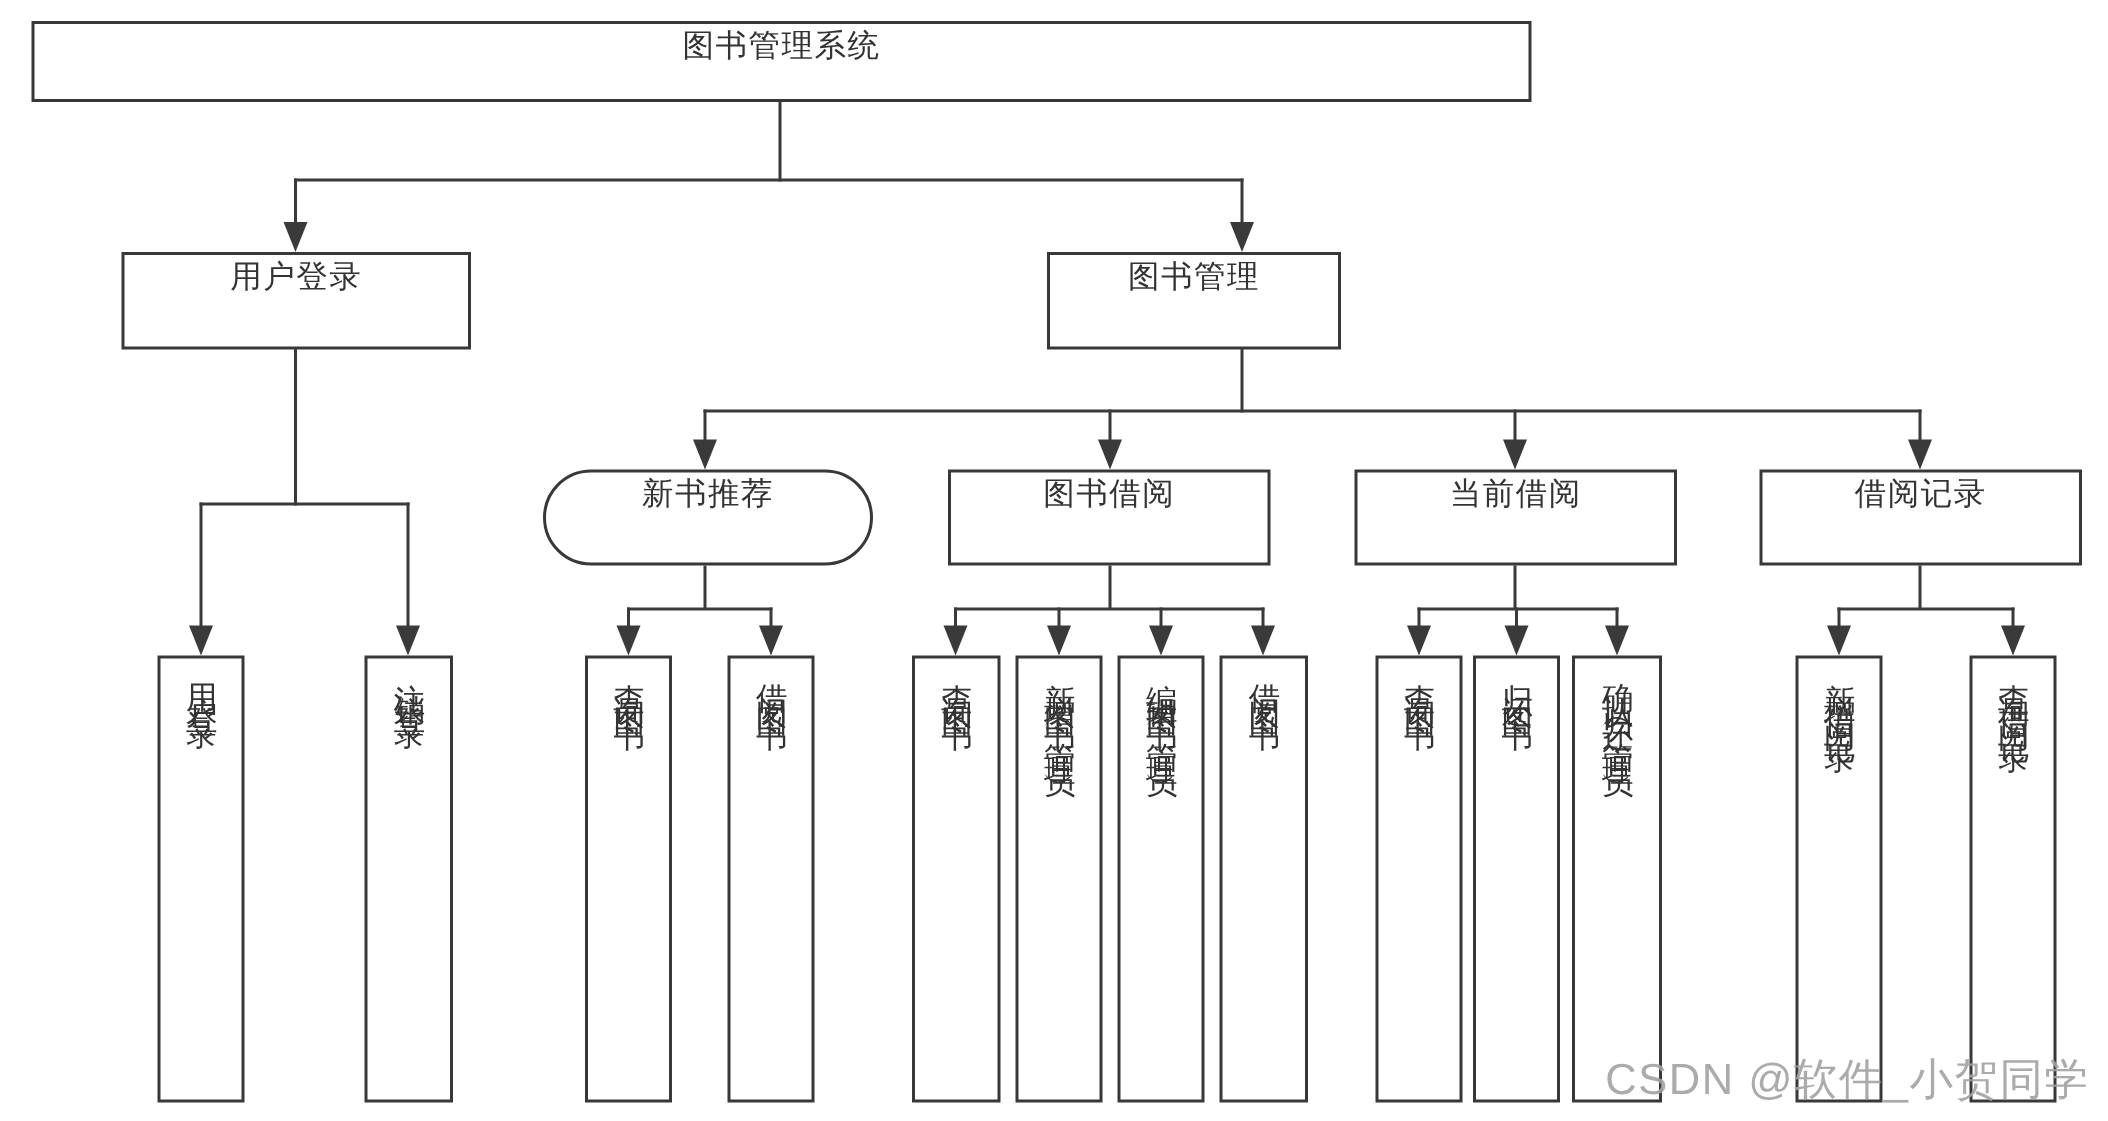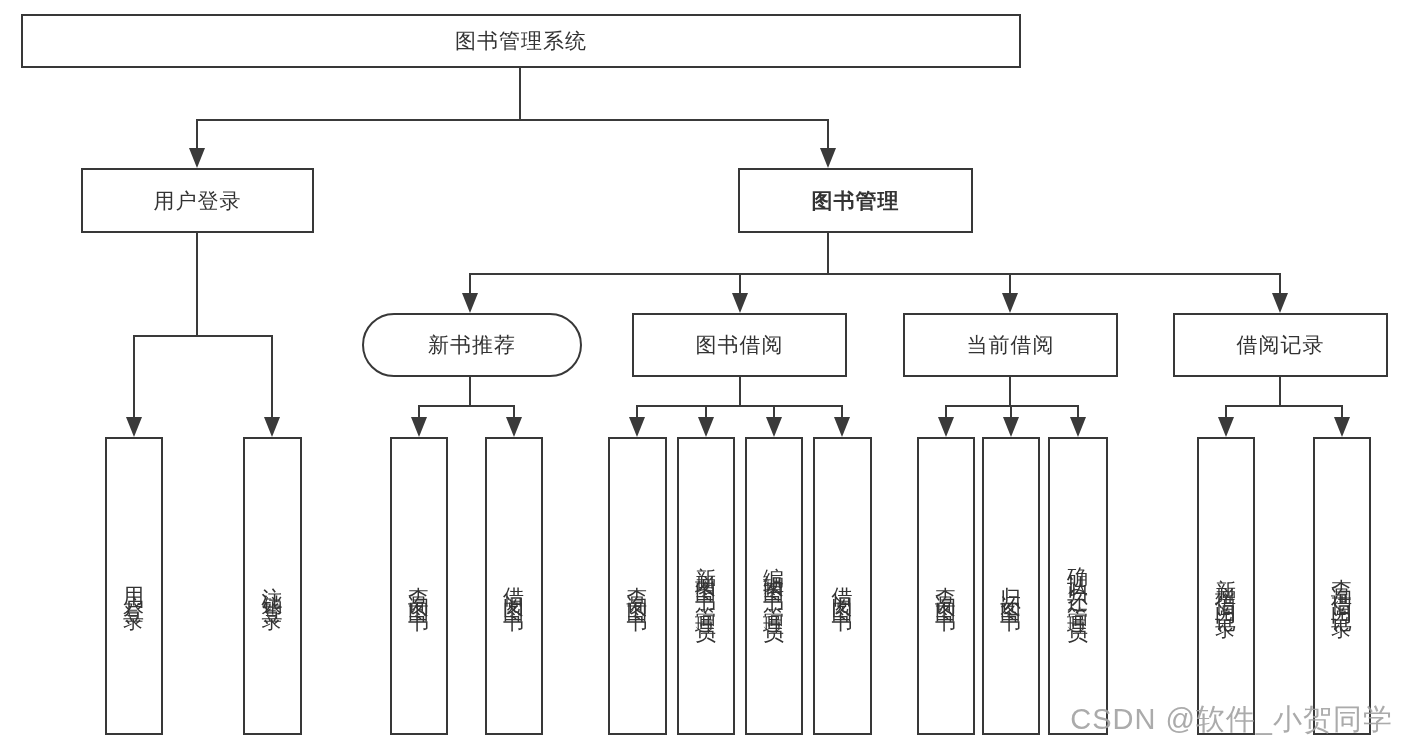--- a/index.html
+++ b/index.html
@@ -9,21 +9,20 @@
     background:#ffffff;
     font-family:"Liberation Sans","DejaVu Sans",sans-serif;
     overflow:hidden;
   }
   .box{
     position:absolute;
     box-sizing:border-box;
     border:2px solid #383838;
     background:#ffffff;
     display:flex;
-    align-items:center;
     justify-content:center;
     color:#333333;
     font-size:21px;
     letter-spacing:1px;
   }
   .box.v span{
     writing-mode:vertical-rl;
     text-orientation:mixed;
     letter-spacing:8px;
     line-height:1;
@@ -58,21 +57,21 @@
 
 <div id="stage">
 
   <div class="box" style="left:21px;top:14px;width:1000px;height:54px;">
     <span>图书管理系统</span>
   </div>
 
   <div class="box" style="left:81px;top:168px;width:233px;height:65px;">
     <span>用户登录</span>
   </div>
-  <div class="box" style="left:738px;top:168px;width:235px;height:65px;font-weight:bold;">
+  <div class="box" style="left:698px;top:168px;width:196px;height:65px;">
     <span>图书管理</span>
   </div>
 
   <div class="box" style="left:362px;top:313px;width:220px;height:64px;border-radius:32px;">
     <span>新书推荐</span>
   </div>
   <div class="box" style="left:632px;top:313px;width:215px;height:64px;">
     <span>图书借阅</span>
   </div>
   <div class="box" style="left:903px;top:313px;width:215px;height:64px;">

